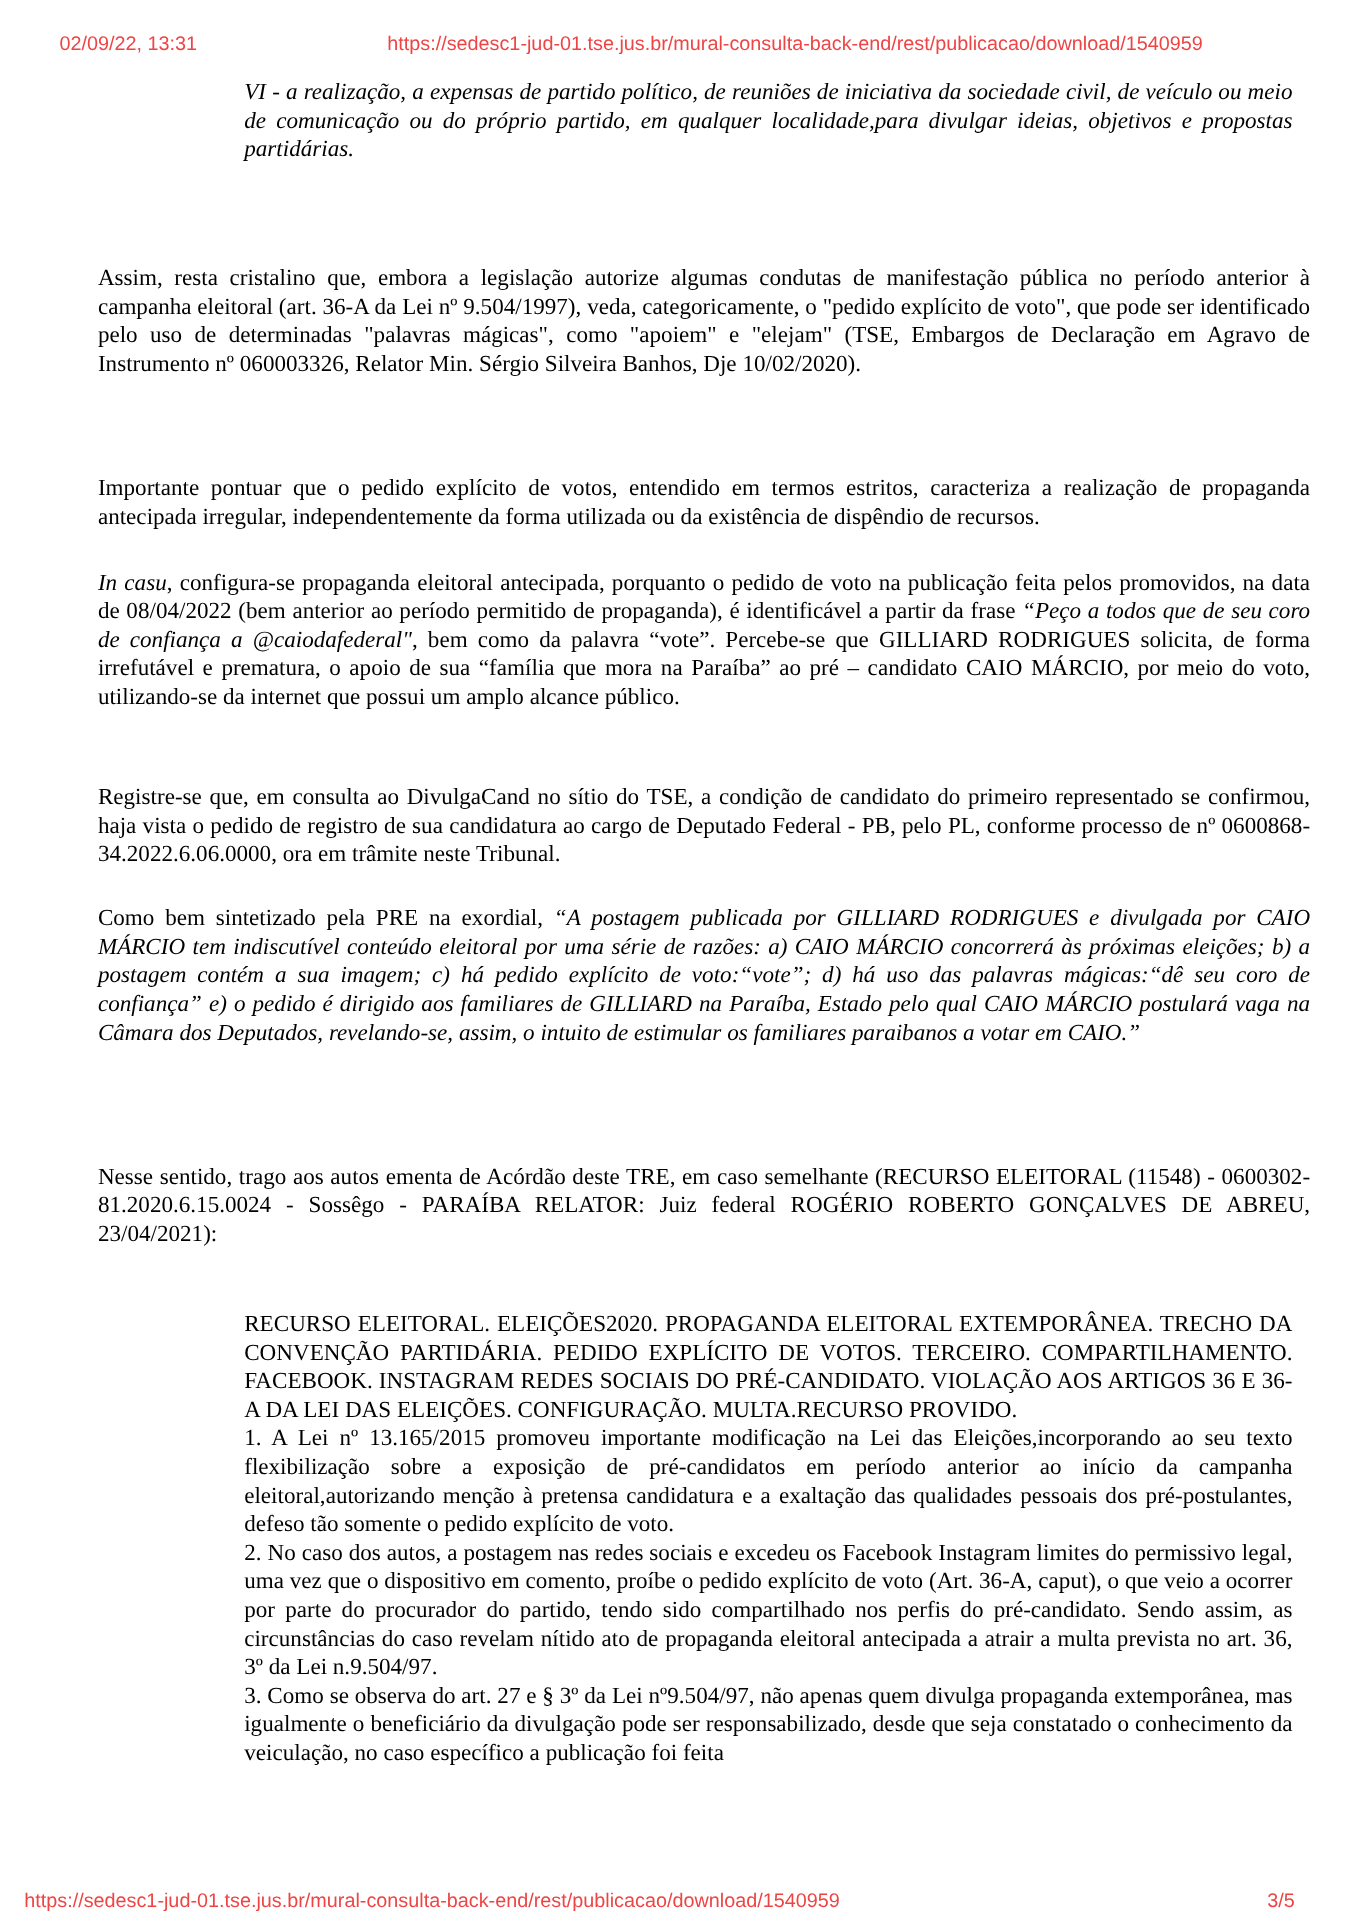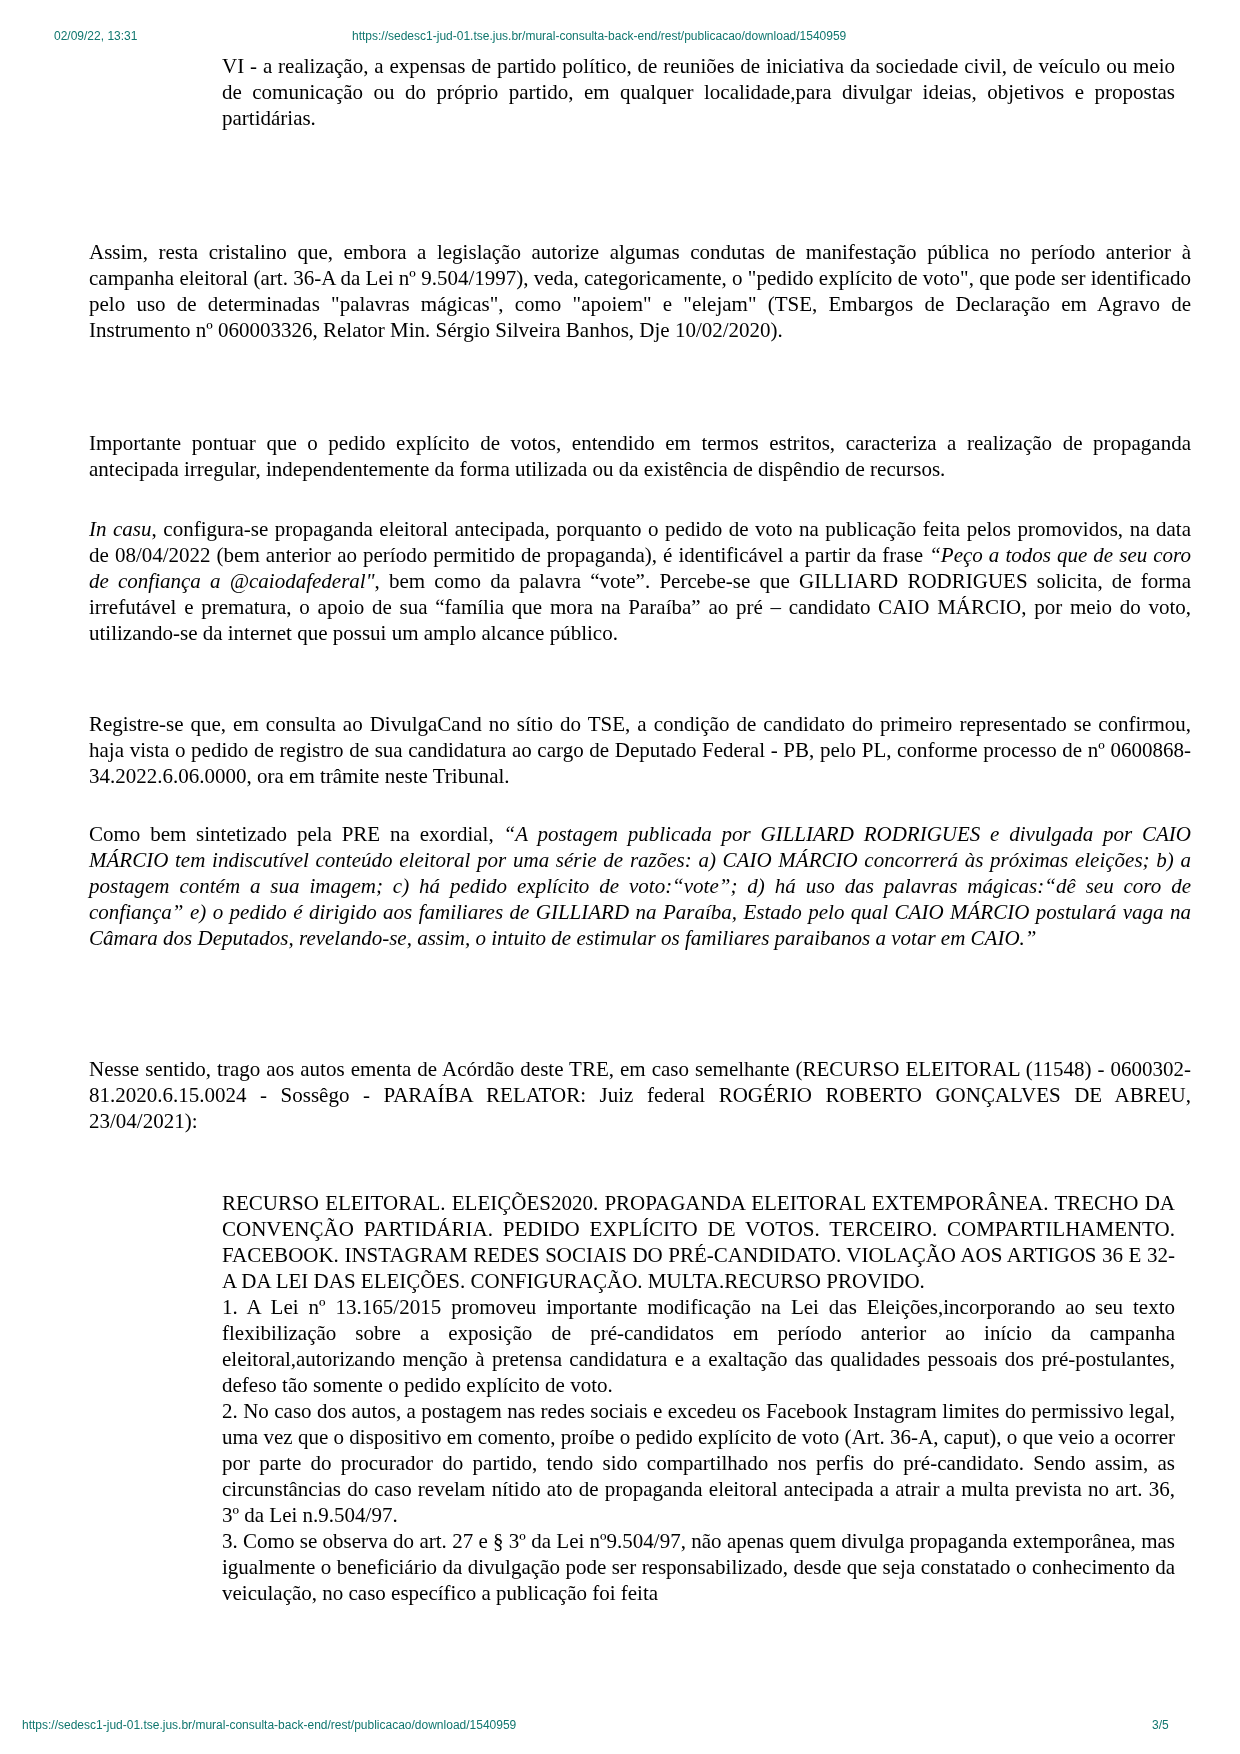--- a/index.html
+++ b/index.html
@@ -1,52 +1,52 @@
 <!DOCTYPE html>
 <html><head>
 <meta charset="utf-8">
 <style>
   html, body { margin: 0; padding: 0; background: #ffffff; }
   body { width: 1240px; height: 1754px; position: relative; overflow: hidden; color: #000; }
-  .hdr, .ftr { position: absolute; font-family: "Liberation Sans", sans-serif; font-size: 12px; color: #0f766e; }
+  .hdr, .ftr { position: absolute; font-family: "Liberation Sans", sans-serif; font-size: 18px; color: #ef4444; }
   #hdr-date { left: 54px; top: 29px; }
   #hdr-url { left: 352px; top: 29px; }
   #ftr-url { left: 22px; top: 1718px; }
   #ftr-page { left: 1152px; top: 1718px; }
   .doc { font-family: "Liberation Serif", serif; font-size: 21px; line-height: 26px; color: #000; }
   .p { position: absolute; left: 73px; width: 1102px; text-align: justify; margin: 16px; }
   .p::after { content: ""; }
   .ind { position: absolute; left: 222px; width: 953px; text-align: justify; margin: 0; }
   .it { font-style: italic; }
   .line { display: block; }
 </style>
 </head>
 <body>
 
 <div class="hdr" id="hdr-date">02/09/22, 13:31</div>
 <div class="hdr" id="hdr-url">https://sedesc1-jud-01.tse.jus.br/mural-consulta-back-end/rest/publicacao/download/1540959</div>
 
 <div class="doc">
 
-  <p class="ind" style="top:53px;">VI - a realização, a expensas de partido político, de reuniões de iniciativa da sociedade civil, de veículo ou meio de comunicação ou do próprio partido, em qualquer localidade,para divulgar ideias, objetivos e propostas partidárias.</p>
+  <p class="ind" style="top:70px;font-style:italic;">VI - a realização, a expensas de partido político, de reuniões de iniciativa da sociedade civil, de veículo ou meio de comunicação ou do próprio partido, em qualquer localidade,para divulgar ideias, objetivos e propostas partidárias.</p>
 
   <p class="p" style="top:223px;">Assim, resta cristalino que, embora a legislação autorize algumas condutas de manifestação pública no período anterior à campanha eleitoral (art. 36-A da Lei nº 9.504/1997), veda, categoricamente, o "pedido explícito de voto", que pode ser identificado pelo uso de determinadas "palavras mágicas", como "apoiem" e "elejam" (TSE, Embargos de Declaração em Agravo de Instrumento nº 060003326, Relator Min. Sérgio Silveira Banhos, Dje 10/02/2020).</p>
 
   <p class="p" style="top:414px;">Importante pontuar que o pedido explícito de votos, entendido em termos estritos, caracteriza a realização de propaganda antecipada irregular, independentemente da forma utilizada ou da existência de dispêndio de recursos.</p>
 
   <p class="p" style="top:500px;"><span class="it">In casu</span><span>, configura-se propaganda eleitoral antecipada, porquanto o pedido de voto na publicação feita pelos promovidos, na data de 08/04/2022 (bem anterior ao período permitido de propaganda), é identificável a partir da frase </span><span class="it">“Peço a todos que de seu coro de confiança a @caiodafederal"</span><span>, bem como da palavra “vote”. Percebe-se que GILLIARD RODRIGUES solicita, de forma irrefutável e prematura, o apoio de sua “família que mora na Paraíba” ao pré – candidato CAIO MÁRCIO, por meio do voto, utilizando-se da internet que possui um amplo alcance público.</span></p>
 
   <p class="p" style="top:695px;">Registre-se que, em consulta ao DivulgaCand no sítio do TSE, a condição de candidato do primeiro representado se confirmou, haja vista o pedido de registro de sua candidatura ao cargo de Deputado Federal - PB, pelo PL, conforme processo de nº 0600868-34.2022.6.06.0000, ora em trâmite neste Tribunal.</p>
 
   <p class="p" style="top:805px;"><span>Como bem sintetizado pela PRE na exordial, </span><span class="it">“A postagem publicada por GILLIARD RODRIGUES e divulgada por CAIO MÁRCIO tem indiscutível conteúdo eleitoral por uma série de razões: a) CAIO MÁRCIO concorrerá às próximas eleições; b) a postagem contém a sua imagem; c) há pedido explícito de voto:“vote”; d) há uso das palavras mágicas:“dê seu coro de confiança” e) o pedido é dirigido aos familiares de GILLIARD na Paraíba, Estado pelo qual CAIO MÁRCIO postulará vaga na Câmara dos Deputados, revelando-se, assim, o intuito de estimular os familiares paraibanos a votar em CAIO.”</span></p>
 
   <p class="p" style="top:1040px;">Nesse sentido, trago aos autos ementa de Acórdão deste TRE, em caso semelhante (RECURSO ELEITORAL (11548) - 0600302-81.2020.6.15.0024 - Sossêgo - PARAÍBA RELATOR: Juiz federal ROGÉRIO ROBERTO GONÇALVES DE ABREU, 23/04/2021):</p>
 
   <div class="ind" style="top:1190px;">
-    <span class="line" style="text-align:justify;">RECURSO ELEITORAL. ELEIÇÕES2020. PROPAGANDA ELEITORAL EXTEMPORÂNEA. TRECHO DA CONVENÇÃO PARTIDÁRIA. PEDIDO EXPLÍCITO DE VOTOS. TERCEIRO. COMPARTILHAMENTO. FACEBOOK. INSTAGRAM REDES SOCIAIS DO PRÉ-CANDIDATO. VIOLAÇÃO AOS ARTIGOS 36 E 32-A DA LEI DAS ELEIÇÕES. CONFIGURAÇÃO. MULTA.RECURSO PROVIDO.</span>
+    <span class="line" style="text-align:justify;">RECURSO ELEITORAL. ELEIÇÕES2020. PROPAGANDA ELEITORAL EXTEMPORÂNEA. TRECHO DA CONVENÇÃO PARTIDÁRIA. PEDIDO EXPLÍCITO DE VOTOS. TERCEIRO. COMPARTILHAMENTO. FACEBOOK. INSTAGRAM REDES SOCIAIS DO PRÉ-CANDIDATO. VIOLAÇÃO AOS ARTIGOS 36 E 36-A DA LEI DAS ELEIÇÕES. CONFIGURAÇÃO. MULTA.RECURSO PROVIDO.</span>
     <span class="line" style="text-align:justify;">1. A Lei nº 13.165/2015 promoveu importante modificação na Lei das Eleições,incorporando ao seu texto flexibilização sobre a exposição de pré-candidatos em período anterior ao início da campanha eleitoral,autorizando menção à pretensa candidatura e a exaltação das qualidades pessoais dos pré-postulantes, defeso tão somente o pedido explícito de voto.</span>
     <span class="line" style="text-align:justify;">2. No caso dos autos, a postagem nas redes sociais e excedeu os Facebook Instagram limites do permissivo legal, uma vez que o dispositivo em comento, proíbe o pedido explícito de voto (Art. 36-A, caput), o que veio a ocorrer por parte do procurador do partido, tendo sido compartilhado nos perfis do pré-candidato. Sendo assim, as circunstâncias do caso revelam nítido ato de propaganda eleitoral antecipada a atrair a multa prevista no art. 36, 3º da Lei n.9.504/97.</span>
     <span class="line" style="text-align:justify;">3. Como se observa do art. 27 e § 3º da Lei nº9.504/97, não apenas quem divulga propaganda extemporânea, mas igualmente o beneficiário da divulgação pode ser responsabilizado, desde que seja constatado o conhecimento da veiculação, no caso específico a publicação foi feita</span>
   </div>
 
 </div>
 
 <div class="ftr" id="ftr-url">https://sedesc1-jud-01.tse.jus.br/mural-consulta-back-end/rest/publicacao/download/1540959</div>
 <div class="ftr" id="ftr-page">3/5</div>
 

